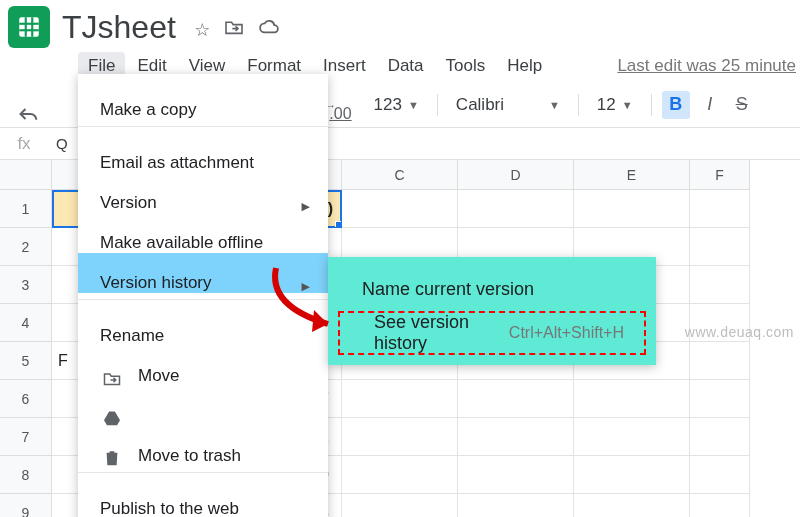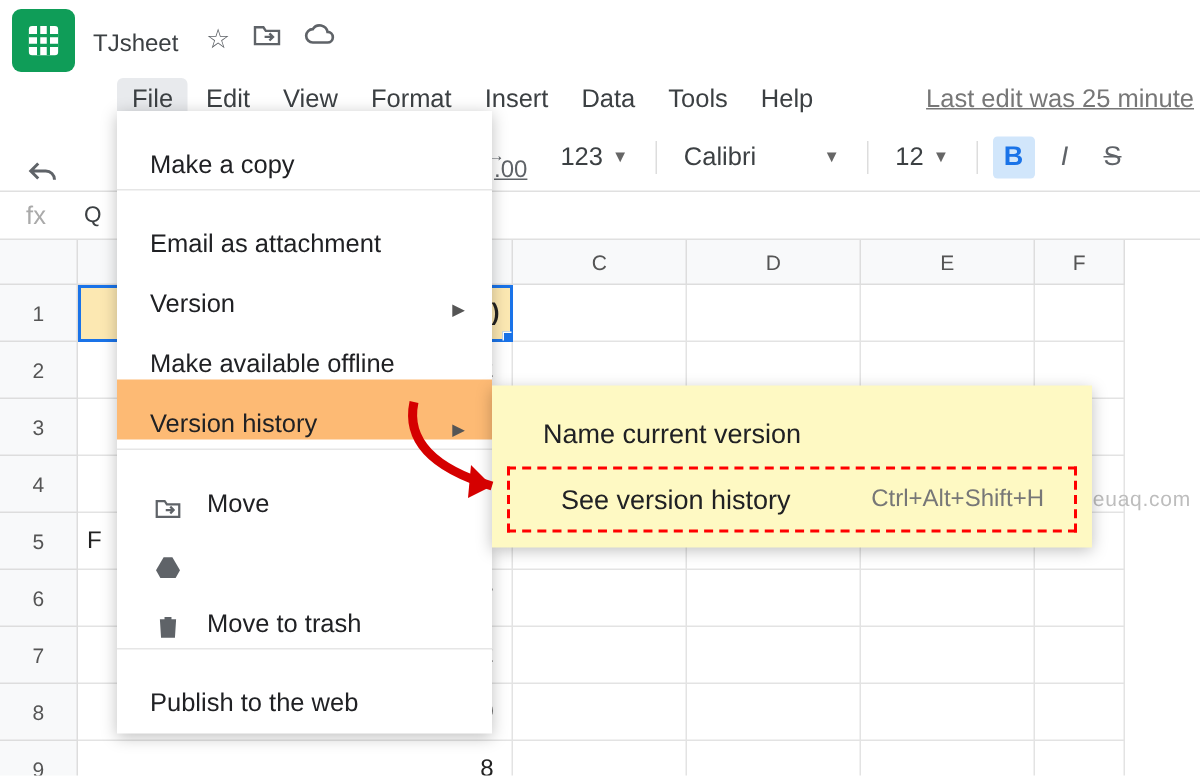--- a/index.html
+++ b/index.html
@@ -2,21 +2,21 @@
 <html><head>
 <meta charset="utf-8">
 <style>
   * { box-sizing: border-box; margin: 0; padding: 0; font-family: Arial, sans-serif; }
   body { background: #fff; width: 800px; height: 517px; overflow: hidden; position: relative; }
   
   .header { display: flex; align-items: center; padding: 4px 8px 0 8px; height: 50px; }
   .logo { width: 42px; height: 42px; background: #0f9d58; border-radius: 6px; display: flex; align-items: center; justify-content: center; margin-right: 12px; }
   .logo svg { width: 26px; height: 26px; }
   .title-area { flex: 1; }
-  .doc-title { font-size: 16px; color: #3c4043; font-weight: 400; display: inline-block; }
+  .doc-title { font-size: 32px; color: #3c4043; font-weight: 400; display: inline-block; }
   .title-icons { display: inline-flex; gap: 14px; margin-left: 14px; vertical-align: 2px;}
   .title-icons span { color: #5f6368; font-size: 18px; cursor: pointer; }
   
   .menubar { display: flex; align-items: center; padding: 0 0 0 78px; height: 32px; gap: 2px; font-size: 17px; color: #3c4043; }
   .menu-item { padding: 4px 10px; border-radius: 4px; cursor: pointer; }
   .menu-item.active { background: #e8eaed; }
   .last-edit { margin-left: auto; color: #777; text-decoration: underline; padding-right: 4px; font-size: 17px; cursor: pointer;}
   
   .toolbar { display: flex; align-items: center; padding: 8px 12px; height: 46px; gap: 8px; border-bottom: 1px solid #e0e0e0; position: relative; }
   .tb-btn { padding: 5px 6px; color: #5f6368; cursor: pointer; display:flex; align-items:center; font-size:16px;margin-top:18px;}
@@ -46,27 +46,27 @@
   .cB { width: 290px; } .cC { width: 116px; } .cD { width: 116px; } .cE { width: 116px; } .cF { width: 60px; }
   .chB { width: 290px; } .chC { width: 116px; } .chD { width: 116px; } .chE { width: 116px; } .chF { width: 60px; }
 
   .hdr-cell { background:#fce8b2; font-weight:bold; }
   .selected-cell { outline: 2px solid #1a73e8; outline-offset:-2px; position:relative; }
   .selected-cell::after { content:""; position:absolute; right:-3px; bottom:-3px; width:7px; height:7px; background:#1a73e8; border:1px solid #fff;}
   
   
   .dropdown { position:absolute; left:78px; top:74px; width:250px; background:#fff; box-shadow:0 2px 10px rgba(0,0,0,0.25); padding: 6px 0 10px 0; z-index:10;}
   .dd-item { display:flex; align-items:flex-end; height:40px; padding: 0 18px 0 22px; font-size:17px; color:#202124; cursor:pointer; position:relative;}
-  .dd-item.hover { background:#fdba74;}
+  .dd-item.hover { background:#7dd3fc;}
   .dd-item .arrow { margin-left:auto; font-size:11px; color:#555;}
   .dd-item .ico { width:24px; margin-right: 14px; display:flex; justify-content:center; color:#5f6368; font-size:17px;}
   .dd-sep { height:1px; background:#e6e6e6; margin: 6px 0;}
   
   
-  .submenu { position:absolute; left:328px; top:257px; width:400px; background:#fef9c3; box-shadow:0 2px 10px rgba(0,0,0,0.25); padding: 10px 0; z-index:20;}
+  .submenu { position:absolute; left:328px; top:257px; width:328px; background:#5eead4; box-shadow:0 2px 10px rgba(0,0,0,0.25); padding: 10px 0; z-index:20;}
   .sm-item { display:flex; align-items:center; height:44px; padding: 0 20px 0 34px; font-size:18px; color:#202124; cursor:pointer;}
   .sm-item .shortcut { margin-left:auto; color:#777; font-size:16px;}
   .sm-highlight { border:2.5px dashed #ff0000; margin: 0 10px;}
   
   
   .red-arrow { position:absolute; left:258px; top:246px; z-index:30; pointer-events:none;}
   
   .watermark { position:absolute; right:6px; top:324px; color:#bdbdbd; font-size:14px; font-family: sans-serif; letter-spacing:0.5px;}
 </style>
 </head>
@@ -248,20 +248,23 @@
     </div>
   <div class="dd-item">
       <span>Make available offline</span>
     </div>
   <div class="dd-item hover">
       <span>Version history</span>
       <span class="arrow">▶</span>
     </div>
   <div class="dd-sep"></div>
   <div class="dd-item">
+      <span>Rename</span>
+    </div>
+  <div class="dd-item">
       <span class="ico">
         <svg width="18" height="15" viewBox="0 0 24 20" fill="none" stroke="#5f6368" stroke-width="2">
           <path d="M2 4 h7 l2 3 h11 v11 h-20 z"></path>
           <path d="M10 12 h6 M14 9 l3 3 -3 3"></path>
         </svg>
       </span>
       <span>Move</span>
     </div>
   <div class="dd-item">
       <span class="ico">

